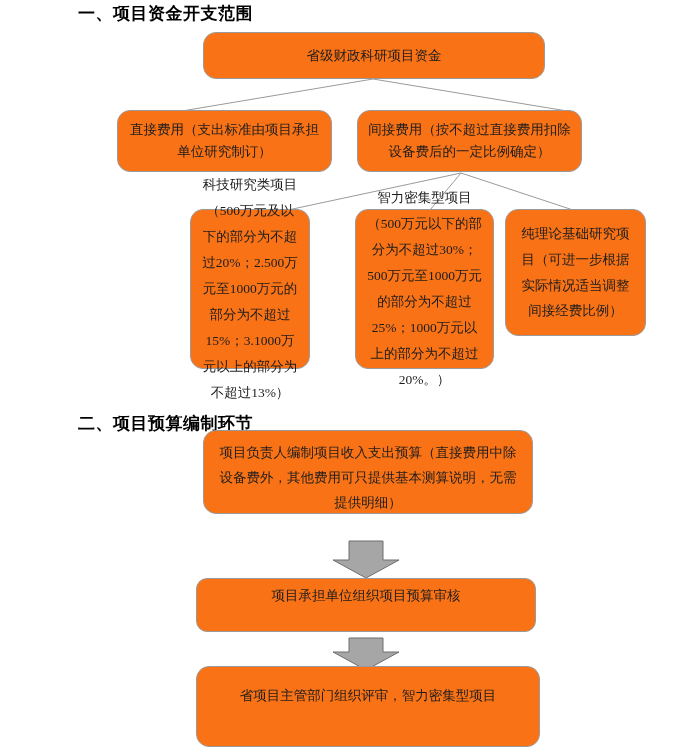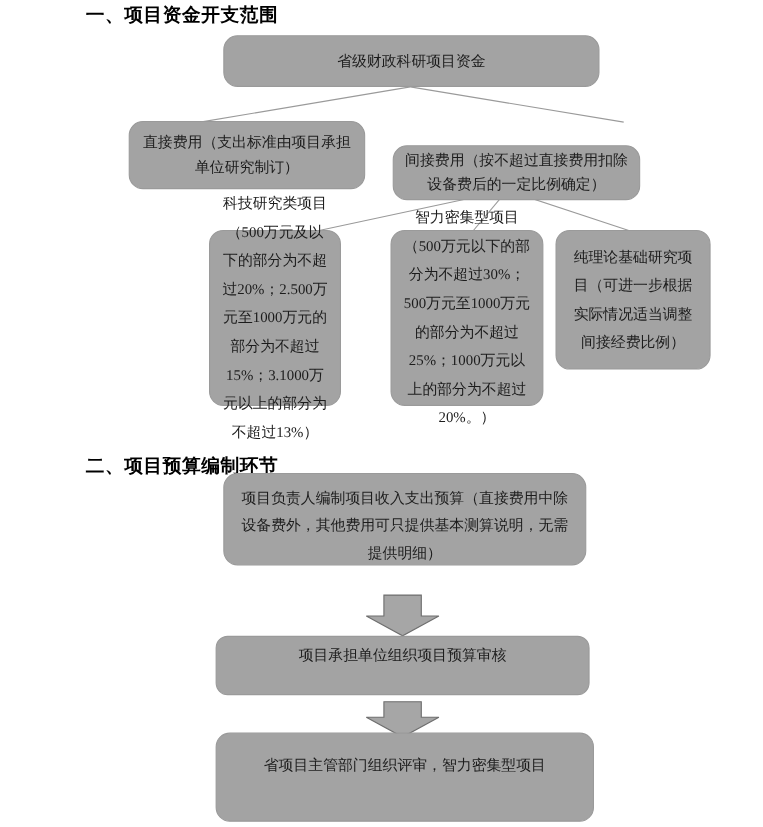--- a/index.html
+++ b/index.html
@@ -25,37 +25,37 @@
     white-space: nowrap;
   }
   #heading-1 { left: 78px; top: 2px; text-align: right; }
   #heading-2 { left: 78px; top: 412px; }
 
   .node {
     position: absolute;
     box-sizing: border-box;
     border: 1px solid #9a9a9a;
     border-radius: 13px;
-    background: #a3a3a3;
+    background: #f97316;
     display: flex;
     justify-content: center;
     text-align: center;
     font-size: 13.5px;
     line-height: 1.62;
     color: #1c1c1c;
     padding: 6px 9px;
   }
   .node.center { align-items: center; }
   .node.top { align-items: flex-start; }
   .node .txt { display: block; width: 100%; }
 
   
   #node-fund      { left: 203px; top: 32px;  width: 342px; height: 47px; }
   #node-direct    { left: 117px; top: 110px; width: 215px; height: 62px; }
-  #node-indirect  { left: 357px; top: 110px; width: 225px; height: 50px; margin-top: 22px; }
+  #node-indirect  { left: 357px; top: 110px; width: 225px; height: 62px; }
   #node-tech      { left: 190px; top: 209px; width: 120px; height: 160px; }
   #node-intensive { left: 355px; top: 209px; width: 139px; height: 160px; }
   #node-theory    { left: 505px; top: 209px; width: 141px; height: 127px; }
 
   #node-tech .txt, #node-intensive .txt, #node-theory .txt { line-height: 1.92; }
 
   
   #node-prepare { left: 203px; top: 430px; width: 330px; height: 84px; }
   #node-review  { left: 196px; top: 578px; width: 340px; height: 54px; border-radius: 11px; }
   #node-approve { left: 196px; top: 666px; width: 344px; height: 81px; }

